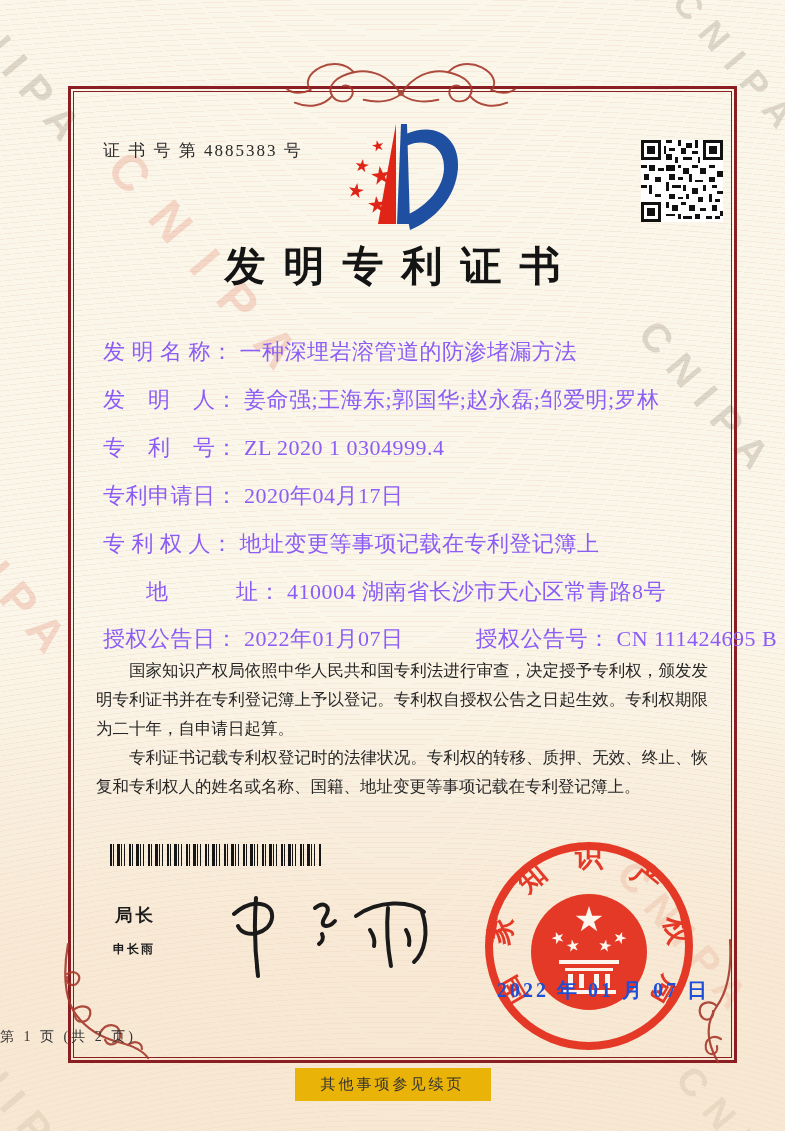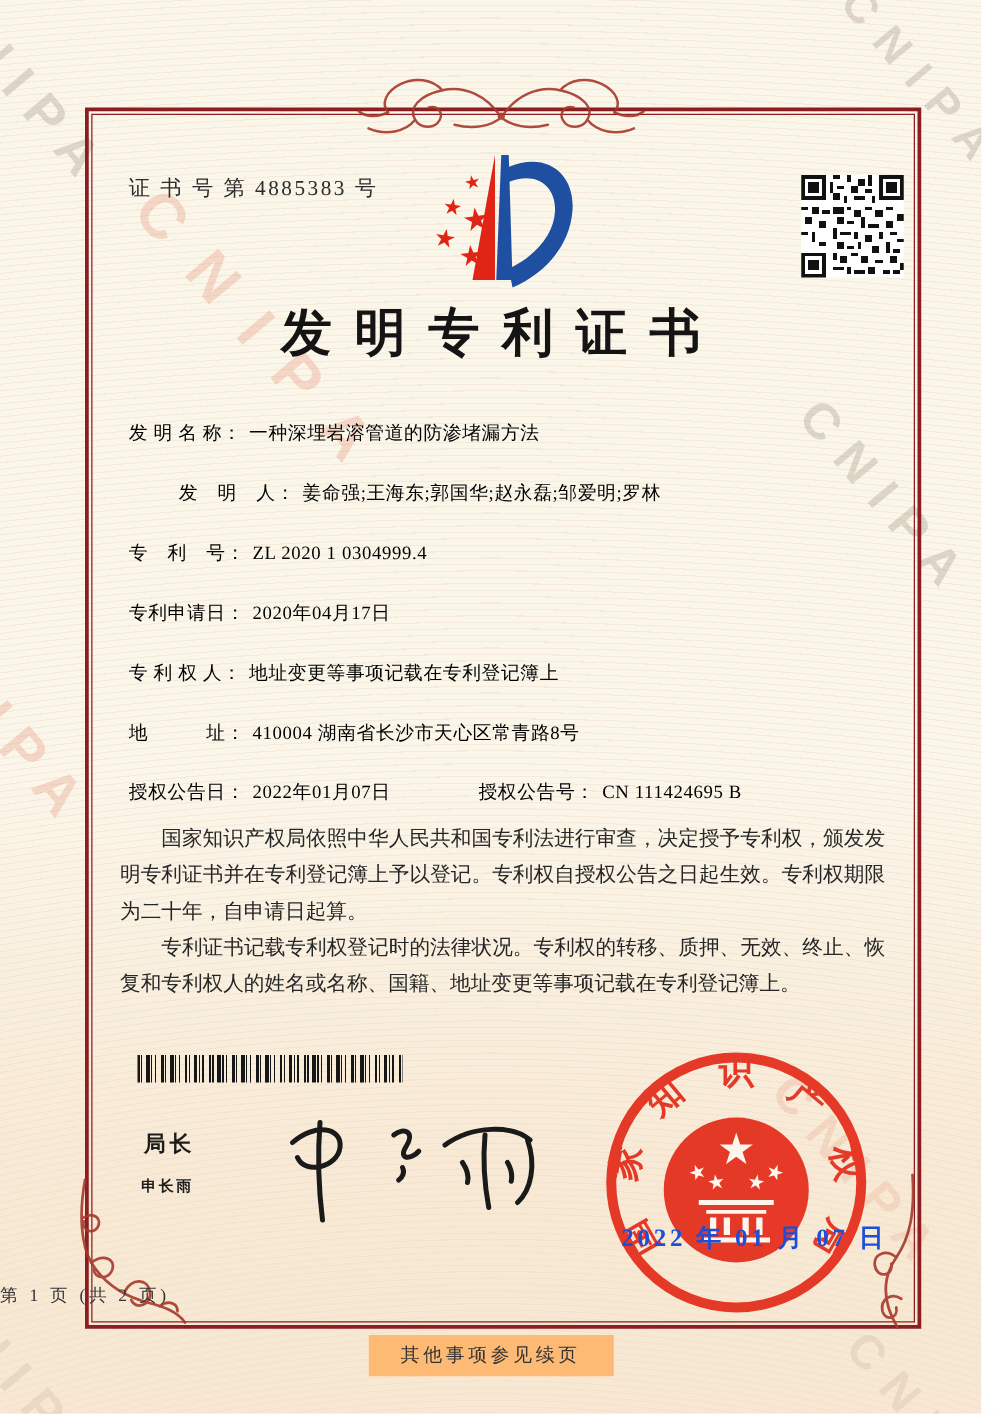--- a/index.html
+++ b/index.html
@@ -40,21 +40,21 @@
   .logo { position:absolute; left:340px; top:118px; z-index:4; }
   .qr { position:absolute; left:641px; top:140px; z-index:4; }
 
   .title {
     position:absolute; left:0; right:0; top:239px; z-index:4;
     text-align:center; font-size:41px; font-weight:700; color:#141414;
     letter-spacing:18px; text-indent:18px;
   }
   .field-row {
     position:absolute; left:103px; z-index:4; white-space:nowrap;
-    font-size:15px; color:#000000; letter-spacing:0.5px;
+    font-size:22px; color:#8b5cf6; letter-spacing:0.5px;
   }
   .field-row .fvalue { margin-left:6px; }
   .field-row .grant-label { margin-left:66px; }
 
   .paras {
     position:absolute; left:96px; top:656px; width:612px; z-index:4;
     font-size:16.5px; line-height:29px; color:#262626; text-align:justify;
   }
   .paras p { text-indent:33px; }
 
@@ -77,21 +77,21 @@
     position:absolute; left:497px; top:977px; z-index:6;
     font-size:20px; font-weight:700; letter-spacing:3px; color:#1d4ed8; white-space:nowrap;
   }
 
   .page-no {
     position:absolute; left:0; right:0; top:1028px; z-index:4;
     text-align:left; font-size:14px; letter-spacing:3px; color:#333;
   }
   .continuation {
     position:absolute; left:50%; transform:translateX(-50%); top:1068px; z-index:4;
-    background:#fdba74; padding:7px 26px; font-size:15px; letter-spacing:3px; color:#333;
+    background:#eab308; padding:7px 26px; font-size:15px; letter-spacing:3px; color:#333;
   }
   .hidden-defs { position:absolute; width:0; height:0; overflow:hidden; }
 </style>
 </head>
 <body>
 
 <svg class="hidden-defs" aria-hidden="true">
   <defs>
     <path id="star" d="M0,-1L0.225,-0.309L0.951,-0.309L0.363,0.118L0.588,0.809L0,0.382L-0.588,0.809L-0.363,0.118L-0.951,-0.309L-0.225,-0.309Z"></path>
   </defs>
@@ -242,33 +242,33 @@
           <rect x="26" y="27" width="2" height="1"></rect>
       </g>
     </svg>
   </div>
 
   <div class="title">发明专利证书</div>
 
   <div class="field-row" style="top:337px;">
     <span class="flabel">发 明 名 称：</span><span class="fvalue">一种深埋岩溶管道的防渗堵漏方法</span>
   </div>
-  <div class="field-row" style="top:385px;margin-left:40px;">
+  <div class="field-row" style="top:385px;">
     <span class="flabel">发　明　人：</span><span class="fvalue">姜命强;王海东;郭国华;赵永磊;邹爱明;罗林</span>
   </div>
   <div class="field-row" style="top:433px;">
     <span class="flabel">专　利　号：</span><span class="fvalue">ZL 2020 1 0304999.4</span>
   </div>
   <div class="field-row" style="top:481px;">
     <span class="flabel">专利申请日：</span><span class="fvalue">2020年04月17日</span>
   </div>
   <div class="field-row" style="top:529px;">
     <span class="flabel">专 利 权 人：</span><span class="fvalue">地址变更等事项记载在专利登记簿上</span>
   </div>
-  <div class="field-row" style="top:577px;">
+  <div class="field-row" style="top:577px;margin-left:43px;">
     <span class="flabel">地　　　址：</span><span class="fvalue">410004 湖南省长沙市天心区常青路8号</span>
   </div>
   <div class="field-row" style="top:624px;">
     <span class="flabel">授权公告日：</span><span class="fvalue">2022年01月07日</span>
     <span class="flabel grant-label">授权公告号：</span><span class="fvalue">CN 111424695 B</span>
   </div>
 
   <div class="paras">
     <p>国家知识产权局依照中华人民共和国专利法进行审查，决定授予专利权，颁发发明专利证书并在专利登记簿上予以登记。专利权自授权公告之日起生效。专利权期限为二十年，自申请日起算。</p>
     <p>专利证书记载专利权登记时的法律状况。专利权的转移、质押、无效、终止、恢复和专利权人的姓名或名称、国籍、地址变更等事项记载在专利登记簿上。</p>

